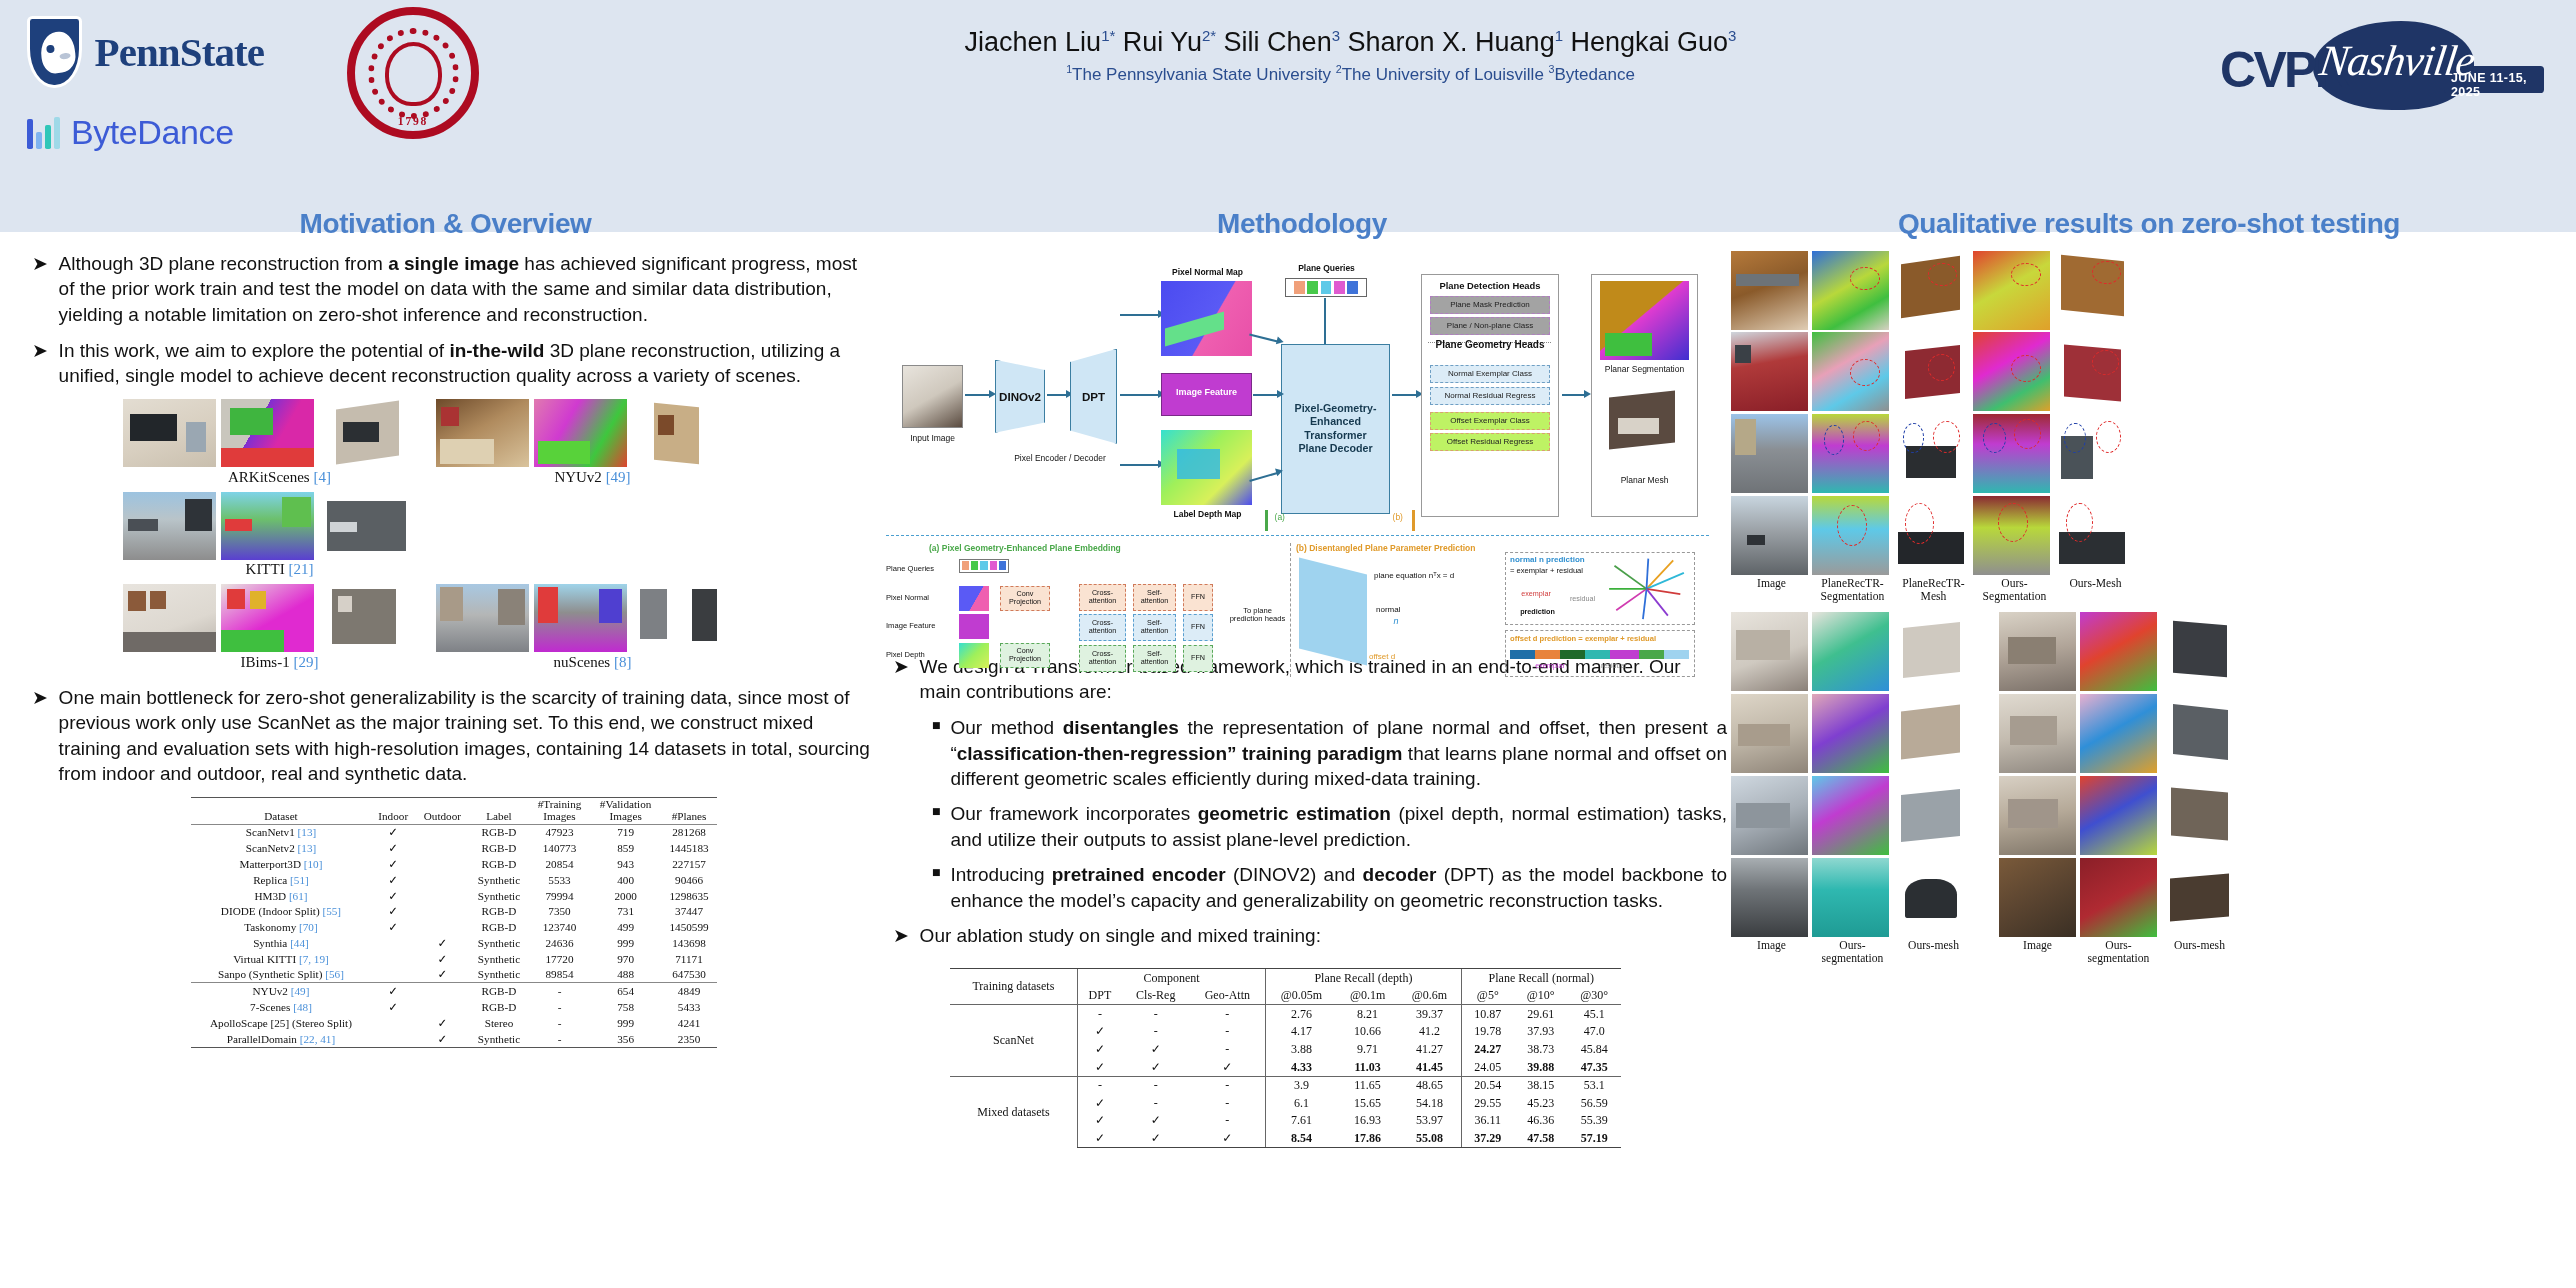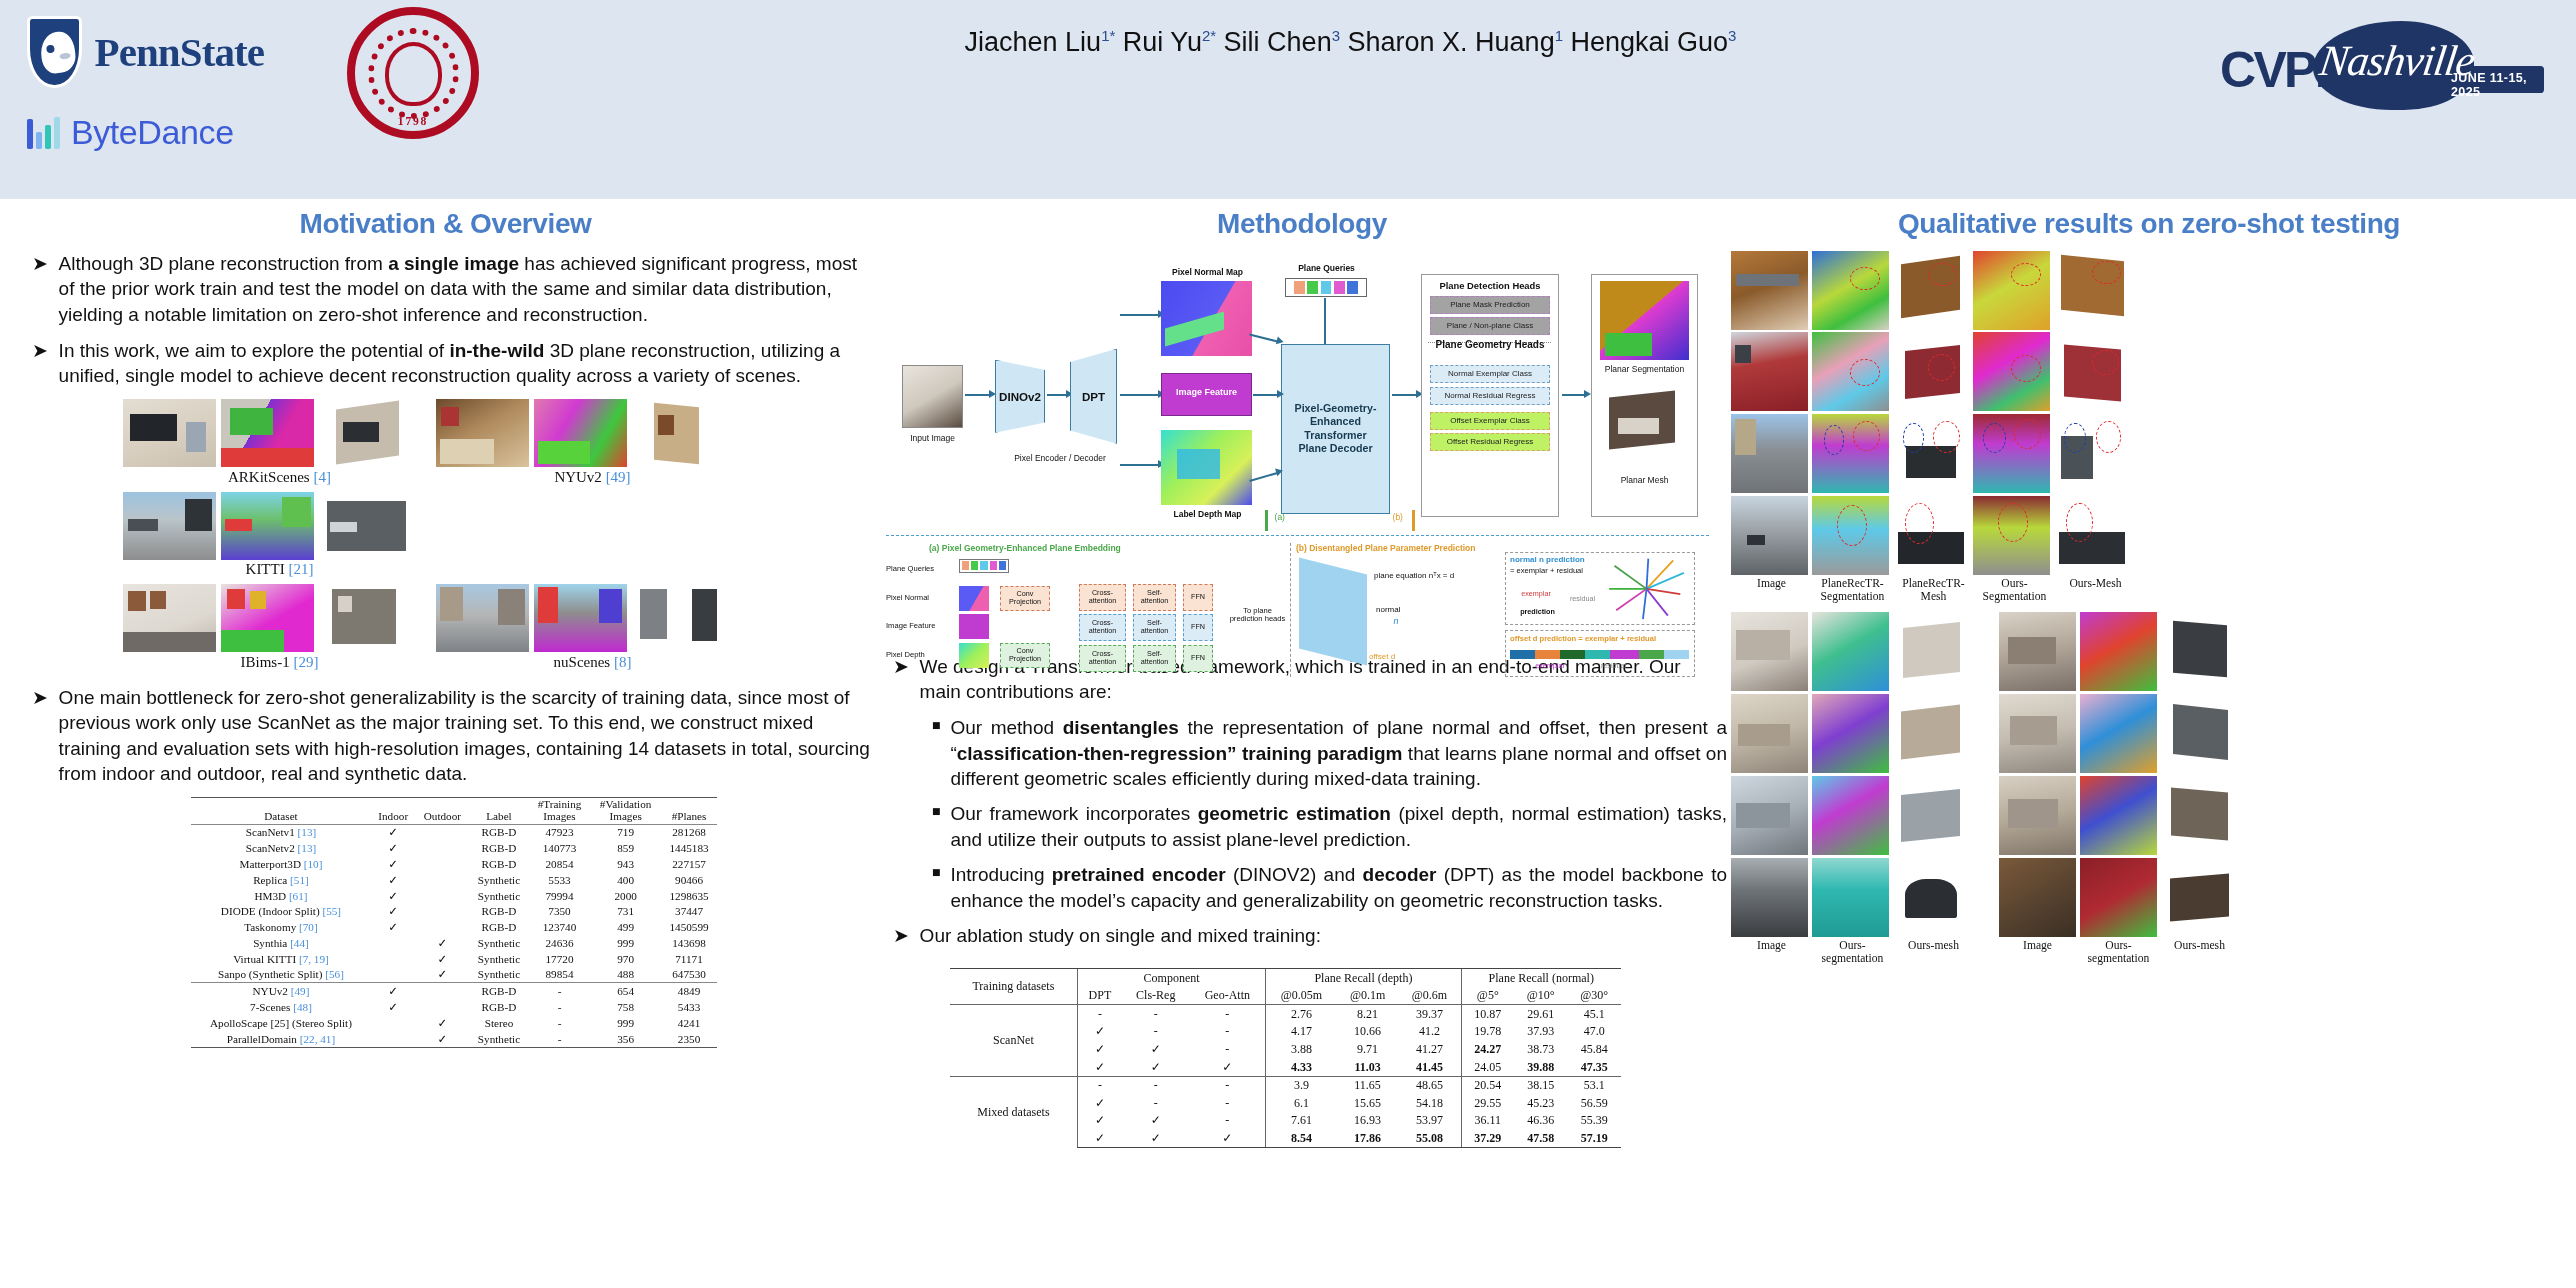--- a/index.html
+++ b/index.html
@@ -6,21 +6,21 @@
   html, body {
     width: 2576px; height: 1288px;
     font-family: "Liberation Sans", sans-serif;
     background: #ffffff;
     overflow: hidden;
   }
   #poster { position: relative; width: 2576px; height: 1288px; background: #fff; }
 
   
   .header {
-    position: absolute; left: 0; top: 0; width: 2576px; height: 199px;
+    position: absolute; left: 0; top: 0; width: 2576px; height: 232px;
     background: #dde5f0;
   }
   .logo-penn { position: absolute; left: 27px; top: 16px; display: flex; align-items: center; gap: 12.5px; }
   .shield { width: 55px; height: 72px; position: relative; }
   .shield-body {
     width: 55px; height: 72px;
     background: #1e407c;
     border: 3.6px solid #ffffff;
     border-radius: 5.4px 5.4px 27px 27px / 5.4px 5.4px 39px 39px;
     position: relative; overflow: hidden;
@@ -229,20 +229,21 @@
         <i class="bb1"></i>
           <i class="bb2"></i>
           <i class="bb3"></i>
           <i class="bb4"></i>
       </div>
       <div class="byte-word">ByteDance</div>
     </div>
 
     <div class="title-block">
       <div class="authors">Jiachen Liu<sup>1*</sup> Rui Yu<sup>2*</sup> Sili Chen<sup>3</sup> Sharon X. Huang<sup>1</sup> Hengkai Guo<sup>3</sup></div>
+      <div class="affils"><sup>1</sup>The Pennsylvania State University <sup>2</sup>The University of Louisville <sup>3</sup>Bytedance</div>
     </div>
 
     <div class="cvpr-logo">
       <div class="guitar"></div>
       <div class="guitar-neck"></div>
       <div class="cvpr-text">CVPR</div>
       <div class="nash">Nashville</div>
       <div class="cvpr-date">JUNE 11-15, 2025</div>
     </div>
   </div>

